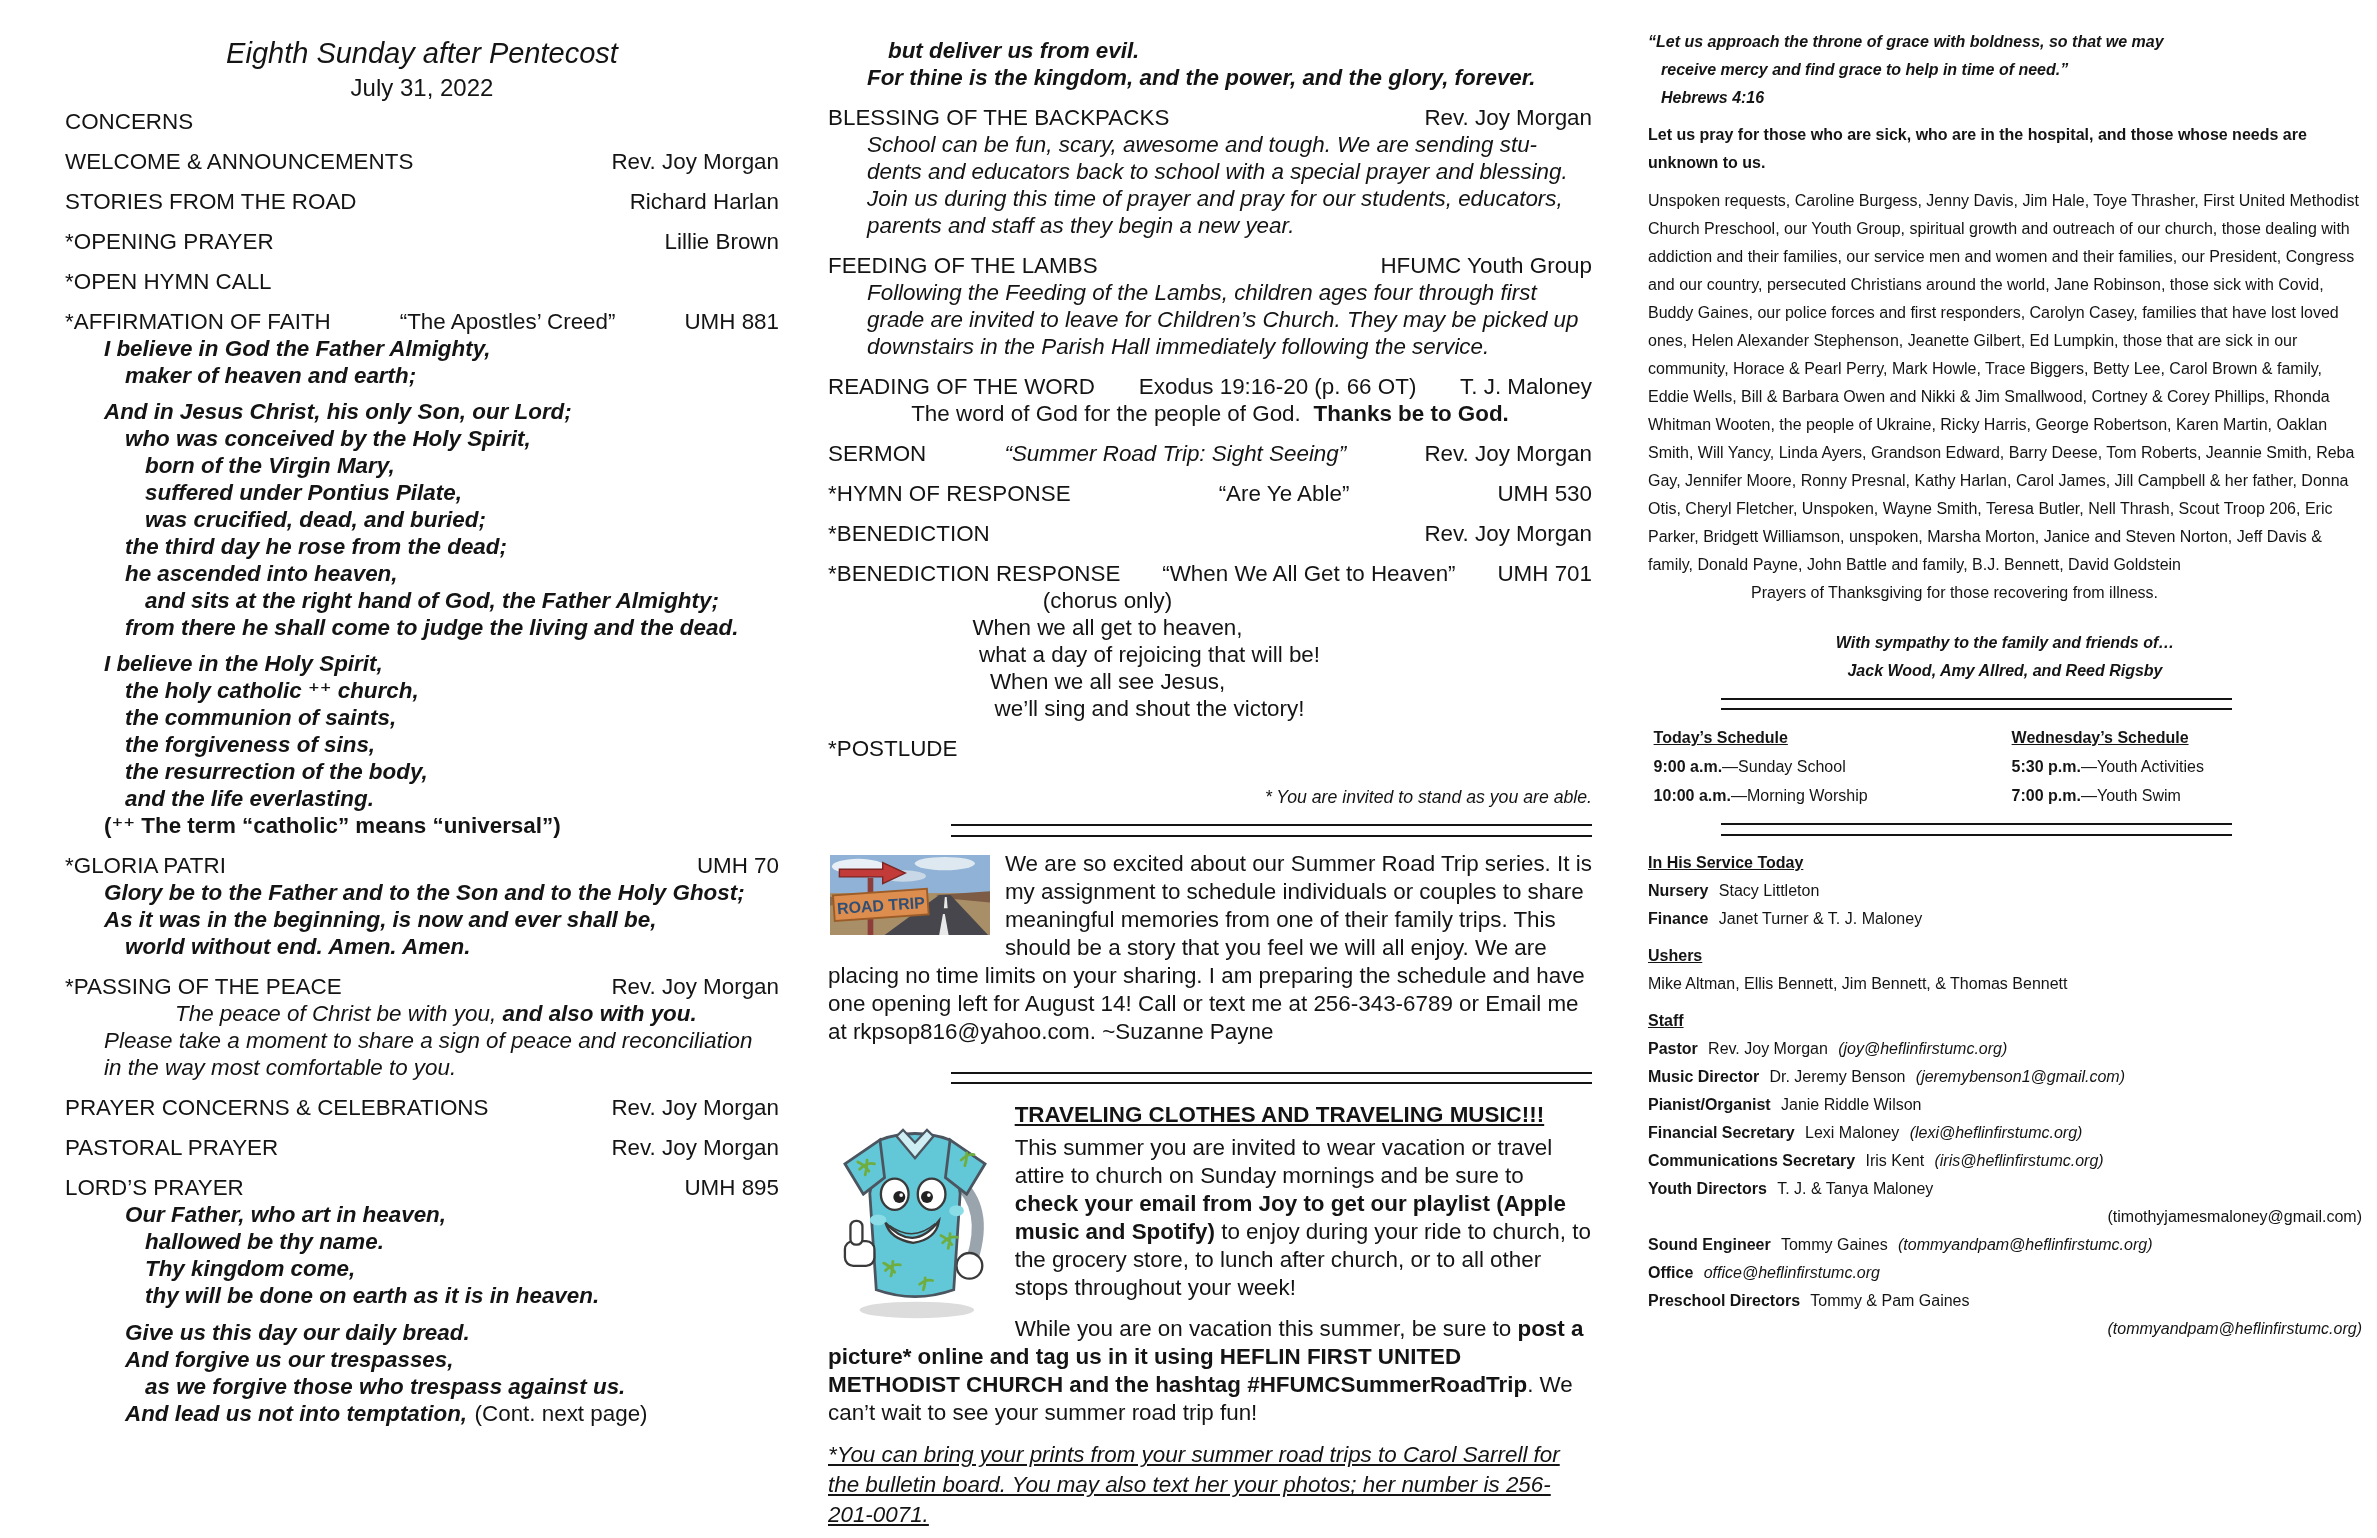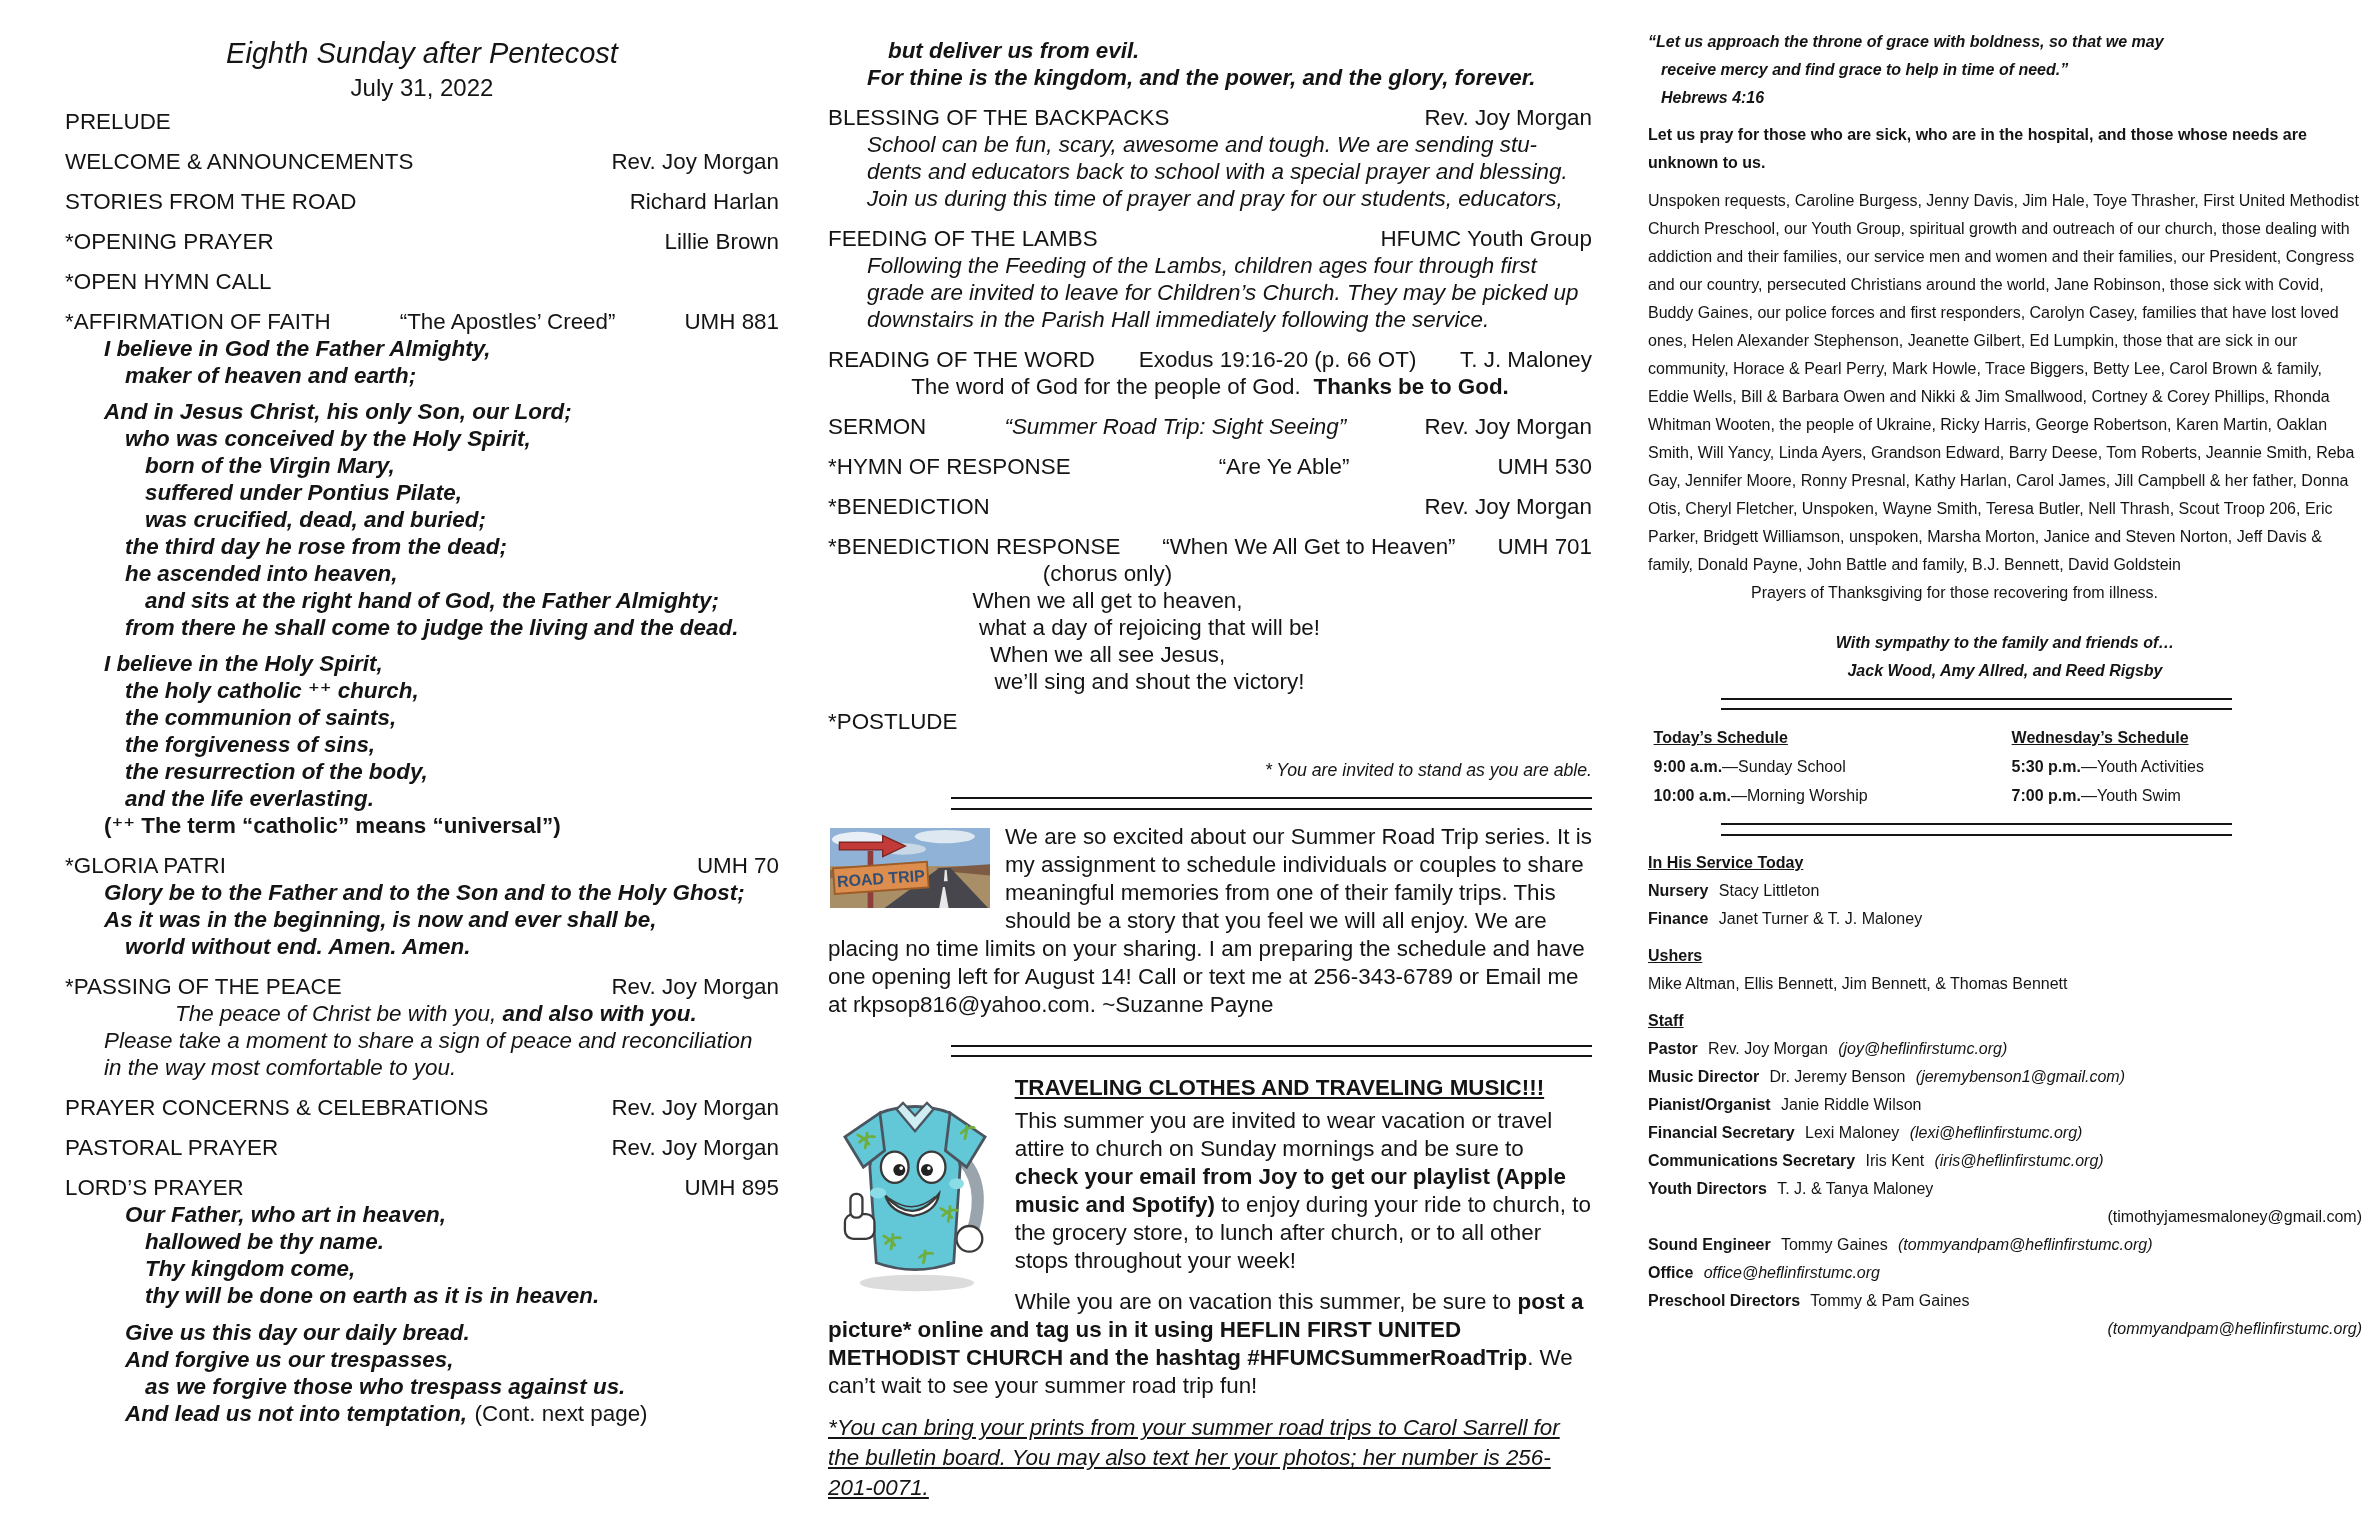--- a/index.html
+++ b/index.html
@@ -72,21 +72,21 @@
 </style>
 </head>
 <body>
 
 <div class="col col-left">
   <div class="page-title">Eighth Sunday after Pentecost</div>
   <div class="page-date">July 31, 2022</div>
   <div>
 
   <div class="ln h first">
-        <span class="seg sl">PRELUDE</span>
+        <span class="seg sl">CONCERNS</span>
       </div>
       <div class="ln h">
         <span class="seg sl">WELCOME &amp; ANNOUNCEMENTS</span>
         <span class="seg sr">Rev. Joy Morgan</span>
       </div>
       <div class="ln h">
         <span class="seg sl">STORIES FROM THE ROAD</span>
         <span class="seg sr">Richard Harlan</span>
       </div>
       <div class="ln h">
@@ -236,20 +236,23 @@
         <span class="seg sr">Rev. Joy Morgan</span>
       </div>
       <div class="ln i i1">
         <span class="seg sl">School can be fun, scary, awesome and tough.  We are sending stu-</span>
       </div>
       <div class="ln i i1">
         <span class="seg sl">dents and educators back to school with a special prayer and blessing.</span>
       </div>
       <div class="ln i i1">
         <span class="seg sl">Join us during this time of prayer and pray for our students, educators,</span>
+      </div>
+      <div class="ln i i1">
+        <span class="seg sl">parents and staff as they begin a new year.</span>
       </div>
       <div class="ln h">
         <span class="seg sl">FEEDING OF THE LAMBS</span>
         <span class="seg sr">HFUMC Youth Group</span>
       </div>
       <div class="ln i i1">
         <span class="seg sl">Following the Feeding of the Lambs, children ages four through first</span>
       </div>
       <div class="ln i i1">
         <span class="seg sl">grade are invited to leave for Children’s Church. They may be picked up</span>

